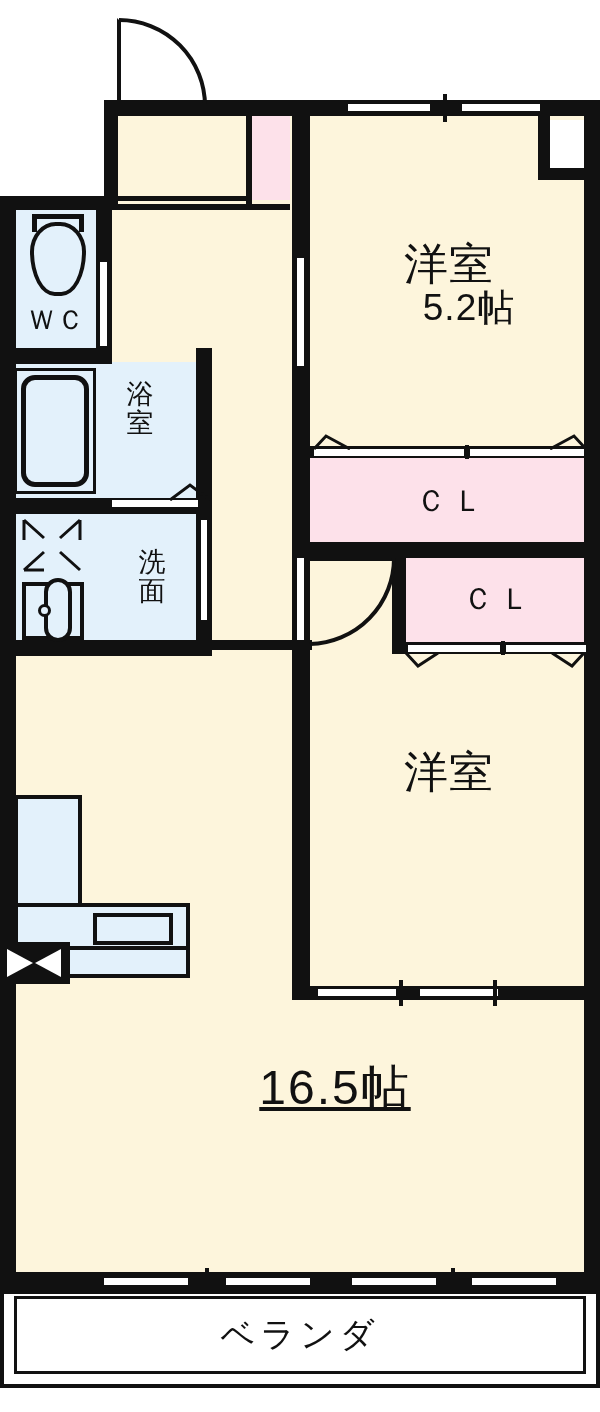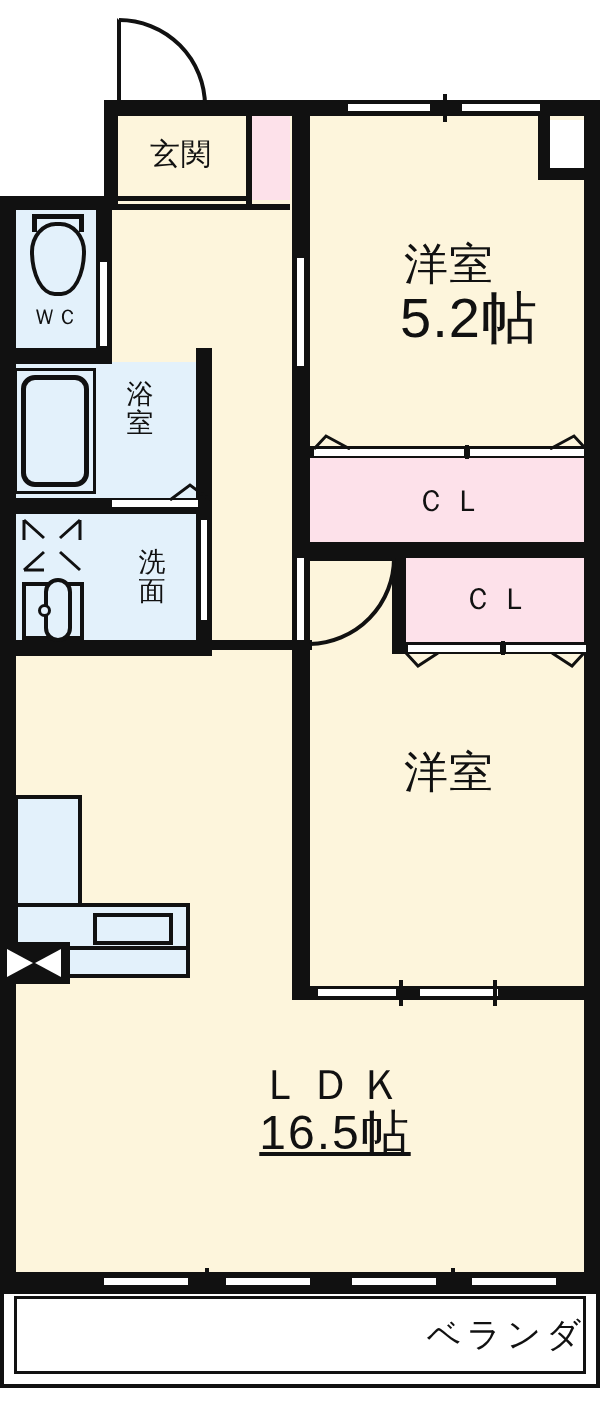--- a/index.html
+++ b/index.html
@@ -32,29 +32,29 @@
     color: #111111;
     text-align: center;
     white-space: nowrap;
     line-height: 1.08;
     font-weight: 400;
   }
   .lbl-room {
     font-size: 44px;
     letter-spacing: 1px;
   }
-  .lbl-room .num { display: block; font-size: 56px; margin-left: 40px; }
+  .lbl-room .num { display: block; font-size: 37px; margin-left: 40px; }
   .lbl-ldk {
     font-size: 42px;
     letter-spacing: 8px;
   }
   .lbl-ldk .num { display: block; font-size: 48px; letter-spacing: 2px; text-decoration: underline; }
   .lbl-small { font-size: 30px; letter-spacing: 1px; }
   .lbl-cl { font-size: 30px; letter-spacing: 7px; }
-  .lbl-wc { font-size: 21px; letter-spacing: 2px; }
+  .lbl-wc { font-size: 27px; letter-spacing: 2px; }
   .lbl-veranda { font-size: 34px; letter-spacing: 5px; }
   .lbl-stack { font-size: 27px; line-height: 1.06; }
   .lbl-stack span { display: block; }
 
   
   .tub-outer {
     position: absolute;
     border: 3px solid #111;
     background: #e3f1fb;
   }
@@ -299,21 +299,20 @@
 
   <div class="abs wall" style="left:0px; top:942px; width:70px; height:42px;"></div>
   <svg class="stove-x" width="56" height="30" viewBox="0 0 56 30" style="left:6px; top:948px;">
     <polygon points="1,1 27,15 1,29" fill="#ffffff"></polygon>
     <polygon points="55,1 29,15 55,29" fill="#ffffff"></polygon>
   </svg>
 
   <div class="veranda-outer" style="left:0px; top:1290px; width:600px; height:98px;"></div>
   <div class="veranda-inner" style="left:14px; top:1296px; width:572px; height:78px;"></div>
 
-  <div class="lbl lbl-small" style="left:112px; top:138px; width:138px;">玄関</div>
 
   <div class="lbl lbl-wc" style="left:14px; top:306px; width:86px;">ＷＣ</div>
 
   <div class="lbl lbl-stack" style="left:110px; top:380px; width:60px;">
     <span>浴</span>
     <span>室</span>
   </div>
 
   <div class="lbl lbl-stack" style="left:122px; top:548px; width:60px;">
     <span>洗</span>
@@ -327,19 +326,18 @@
 
   <div class="lbl lbl-cl" style="left:314px; top:485px; width:278px;">ＣＬ</div>
 
   <div class="lbl lbl-cl" style="left:408px; top:583px; width:184px;">ＣＬ</div>
 
   <div class="lbl lbl-room" style="left:310px; top:748px; width:278px;">
     <span>洋室</span>
   </div>
 
   <div class="lbl lbl-ldk" style="left:90px; top:1062px; width:490px;">
-    <span>ＬＤＫ</span>
     <span class="num">16.5帖</span>
   </div>
 
-  <div class="lbl lbl-veranda" style="left:14px; top:1316px; width:572px;text-align:right;">ベランダ</div>
+  <div class="lbl lbl-veranda" style="left:14px; top:1316px; width:572px;">ベランダ</div>
 
 </div>
 
 </body></html>

